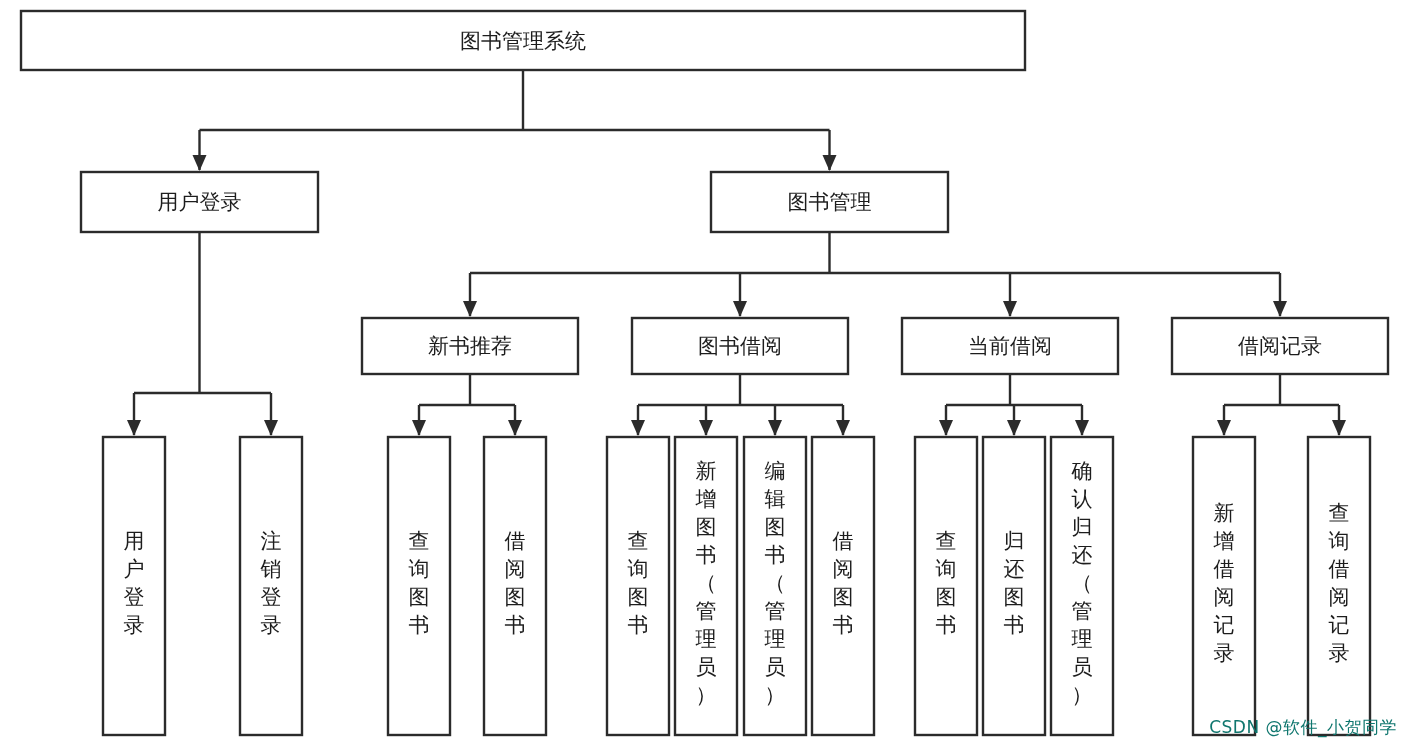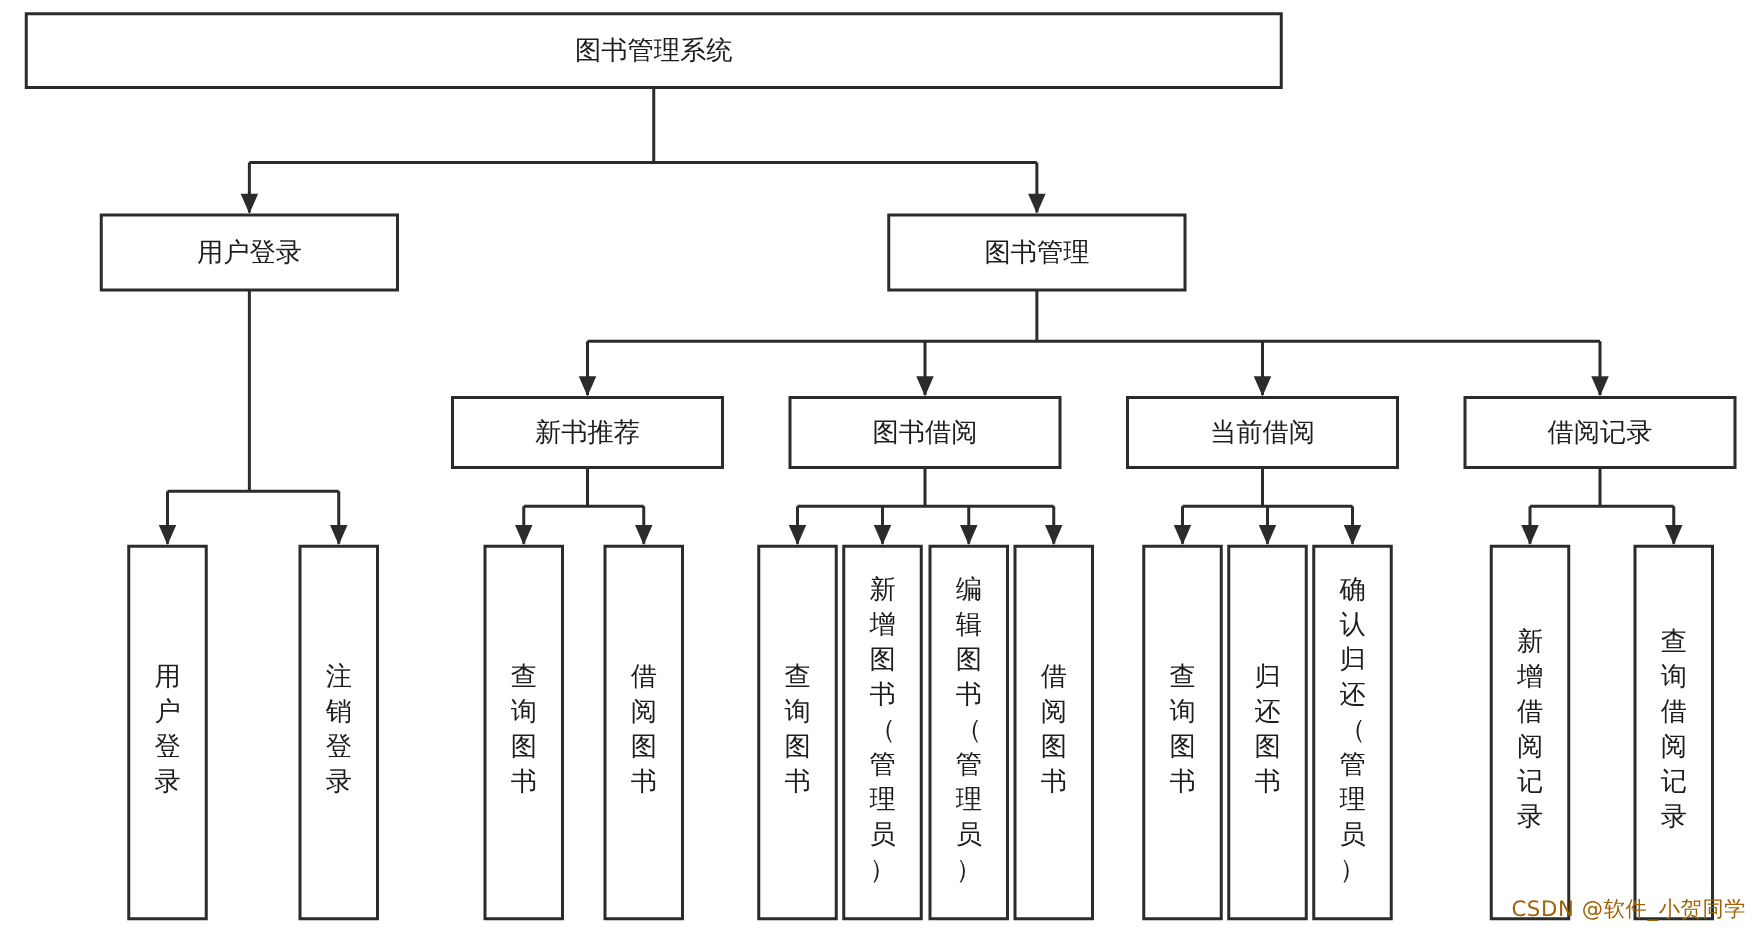--- a/index.html
+++ b/index.html
@@ -53,21 +53,21 @@
     font-size: 21px;
     fill: #1d1d1d;
     text-anchor: middle;
   }
   .watermark {
     position: absolute;
     right: 8px;
     bottom: 8px;
     font-family: "DejaVu Sans", "Liberation Sans", sans-serif;
     font-size: 17px;
-    color: #a16207;
+    color: #0f766e;
     letter-spacing: 0.5px;
     white-space: nowrap;
     pointer-events: none;
   }
 </style>
 </head>
 <body>
 
 <div id="diagram-root">
 

